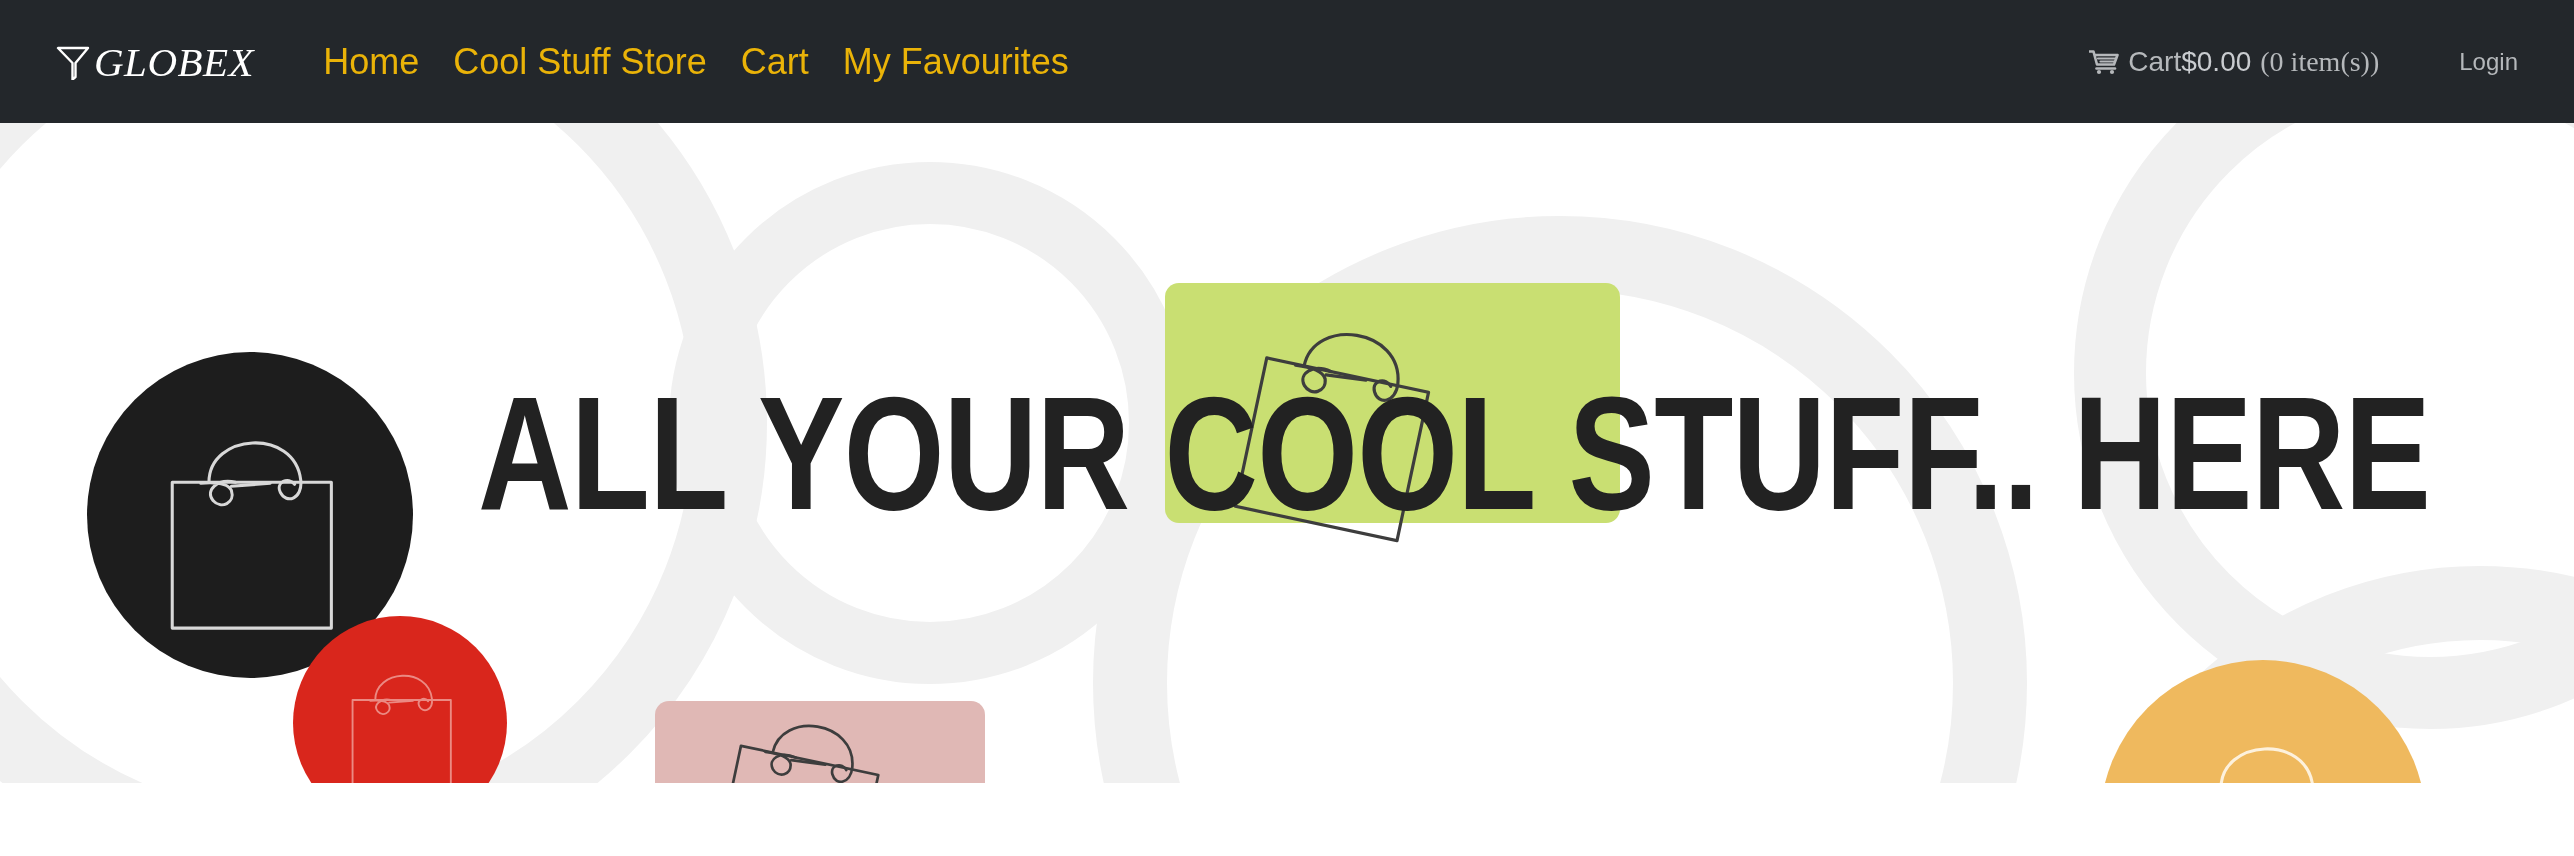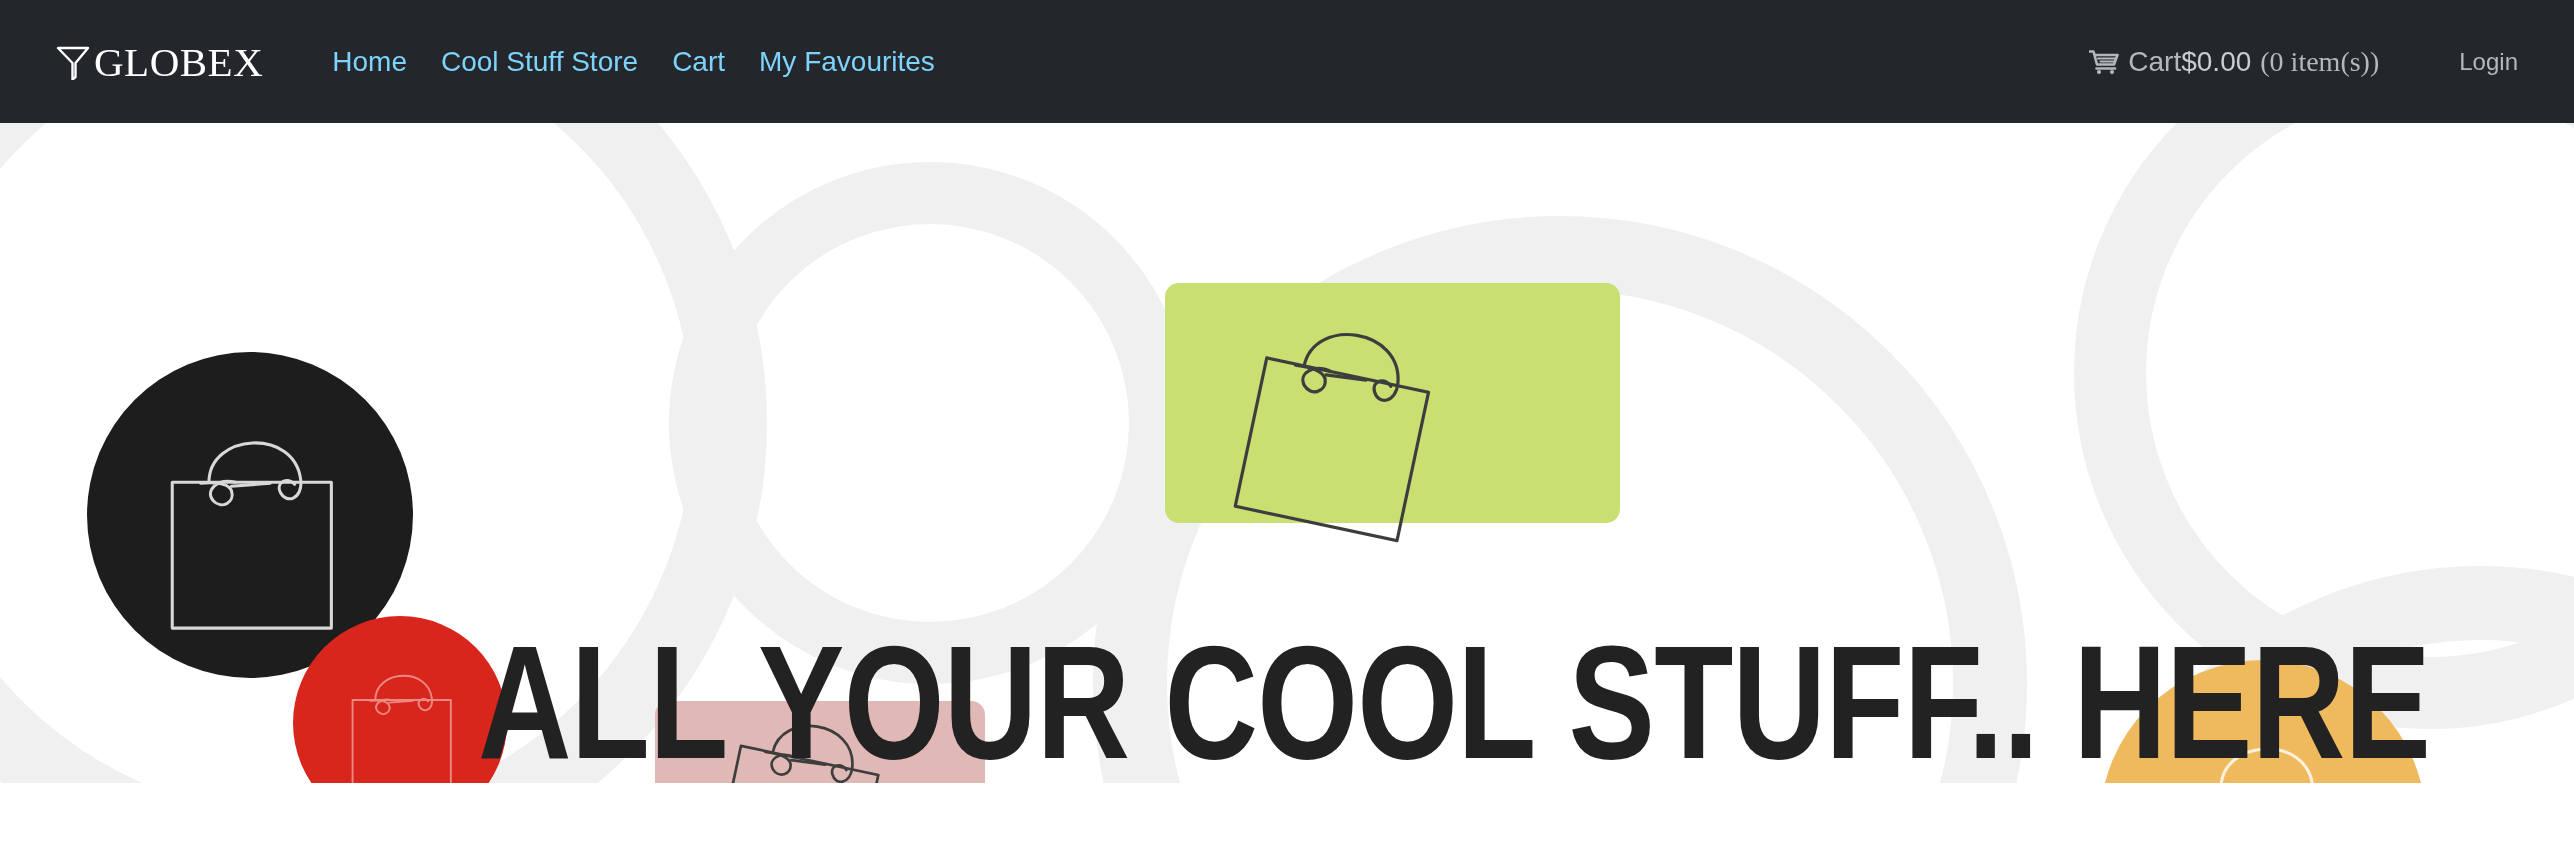--- a/index.html
+++ b/index.html
@@ -19,31 +19,32 @@
     padding:0 40px 0 56px;
   }
   .nav-left{ display:flex; align-items:center; }
   .brand{
     display:flex; align-items:center;
     color:#ffffff;
     font-family:"Liberation Serif", serif;
     font-size:41px; letter-spacing:0.5px;
     text-decoration:none; line-height:1;
     margin-right:30px;
+    font-style:italic;
   }
   .brand-mark{ display:inline-block; width:34px; height:36px; margin-right:4px; }
   .brand-mark svg{ display:block; width:100%; height:100%; }
   .brand-text{ position:relative; top:1px; }
 
   .nav-links{ display:flex; align-items:center; list-style:none; margin-left:22px; }
   .nav-links li{ display:block; }
   .nav-links a{
     display:block;
-    color:#7dd3fc;
-    font-size:28px;
+    color:#eab308;
+    font-size:36px;
     text-decoration:none;
     padding:0 17px;
     white-space:nowrap;
   }
 
   .nav-right{ margin-left:auto; display:flex; align-items:center; }
   .cart-link{
     display:flex; align-items:center;
     color:#b5b8bb; font-size:28px; text-decoration:none;
     padding:0 16px; white-space:nowrap;
@@ -66,21 +67,21 @@
   }
   .hero-stage{
     position:absolute; left:0; top:0;
     width:2574px; height:660px;
     overflow:hidden;
   }
   .hero-stage svg{ display:block; width:2574px; height:660px; }
   .hero-title{
     position:absolute;
     left:0; top:0; width:2574px; height:660px;
-    display:flex; align-items:flex-end;
+    display:flex; align-items:center;
     pointer-events:none;
   }
   .hero-title span{
     display:block;
     margin-left:478px;
     font-family:"Liberation Sans Narrow","Liberation Sans", sans-serif;
     font-weight:bold;
     font-size:162px;
     line-height:1;
     letter-spacing:-1px;

